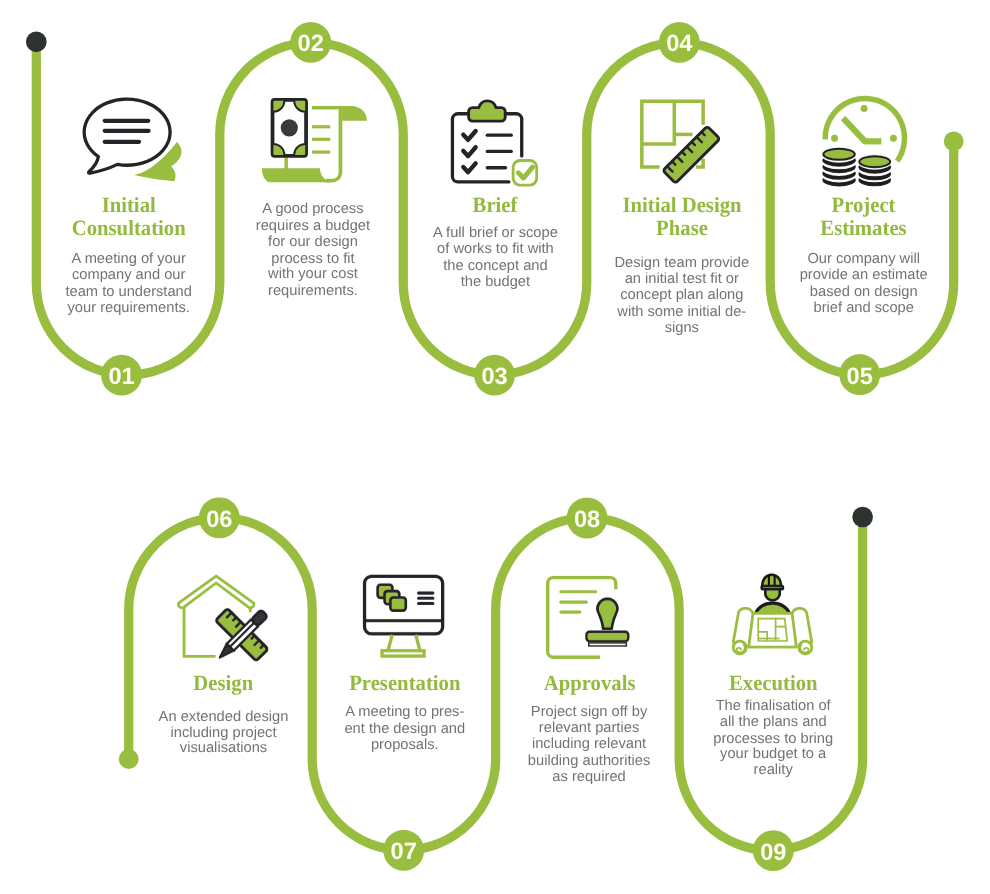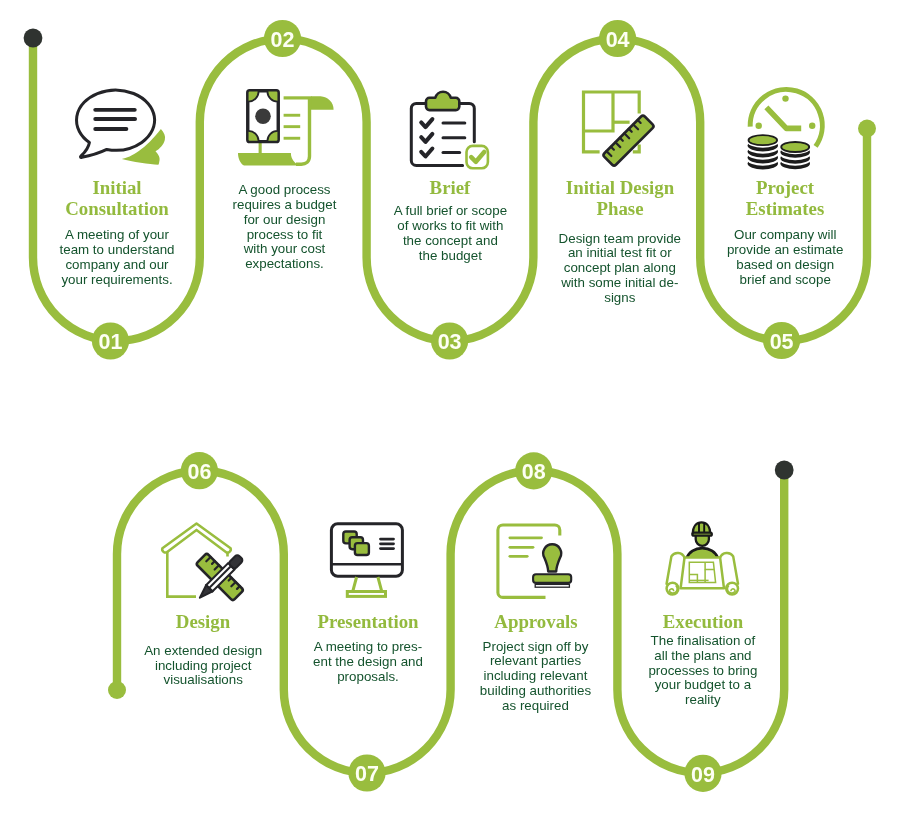--- a/index.html
+++ b/index.html
@@ -5,21 +5,21 @@
 <style>
   html,body{margin:0;padding:0;background:#ffffff;}
   body{width:900px;height:813px;overflow:hidden;
        font-family:"Liberation Sans",sans-serif;
        -webkit-font-smoothing:antialiased;}
   #stage{position:relative;width:900px;height:813px;background:#ffffff;}
   #flow{position:absolute;left:0;top:0;width:900px;height:813px;}
   .step{position:absolute;text-align:center;filter:opacity(1);}
   .step-title{font-weight:bold;font-size:19.8px;line-height:21px;color:#93ba3e;white-space:nowrap;font-family:Liberation Serif, serif;}
   .step-title > div{transform:scaleX(0.952);}
-  .step-body{margin-top:8px;font-size:13.35px;line-height:14.75px;color:#14532d;white-space:nowrap;}
+  .step-body{margin-top:8px;font-size:13.35px;line-height:14.75px;color:#737373;white-space:nowrap;}
   .num{font-weight:bold;font-size:21.5px;fill:#fdfff4;text-anchor:middle;
        font-family:"Liberation Sans",sans-serif;-webkit-font-smoothing:antialiased;filter:opacity(1);}
 </style>
 </head>
 <body>
 
 <div id="stage">
   <svg id="flow" viewBox="0 0 900 813">
     <g>
       <path fill="none" stroke="#99bd3e" stroke-width="8.4" stroke-linecap="butt" d="M33,38 L33,257.5 A83.4,83.4 0 0 0 199.8,257.5 L199.8,122 A83.4,83.4 0 0 1 366.6,122 L366.6,257.5 A83.4,83.4 0 0 0 533.4,257.5 L533.4,122 A83.4,83.4 0 0 1 700.2,122 L700.2,257.5 A83.4,83.4 0 0 0 867,257.5 L867,128.5"></path>
@@ -230,34 +230,34 @@
     </g>
   </svg>
 
   <div class="step" style="left:17px;top:176.7px;width:200px">
     <div class="step-title">
       <div>Initial</div>
       <div>Consultation</div>
     </div>
     <div class="step-body" style="margin-top:9.7px">
       <div>A meeting of your</div>
+      <div>company and our</div>
       <div>team to understand</div>
-      <div>company and our</div>
       <div>your requirements.</div>
     </div>
   </div>
 
   <div class="step" style="left:184.5px;top:176.7px;width:200px">
     <div class="step-body" style="margin-top:6.8px">
       <div>A good process</div>
       <div>requires a budget</div>
       <div>for our design</div>
       <div>process to fit</div>
       <div>with your cost</div>
-      <div>expectations.</div>
+      <div>requirements.</div>
     </div>
   </div>
 
   <div class="step" style="left:350.4px;top:176.7px;width:200px">
     <div class="step-title">
       <div>Brief</div>
     </div>
     <div class="step-body" style="margin-top:6.8px">
       <div>A full brief or scope</div>
       <div>of works to fit with</div>

